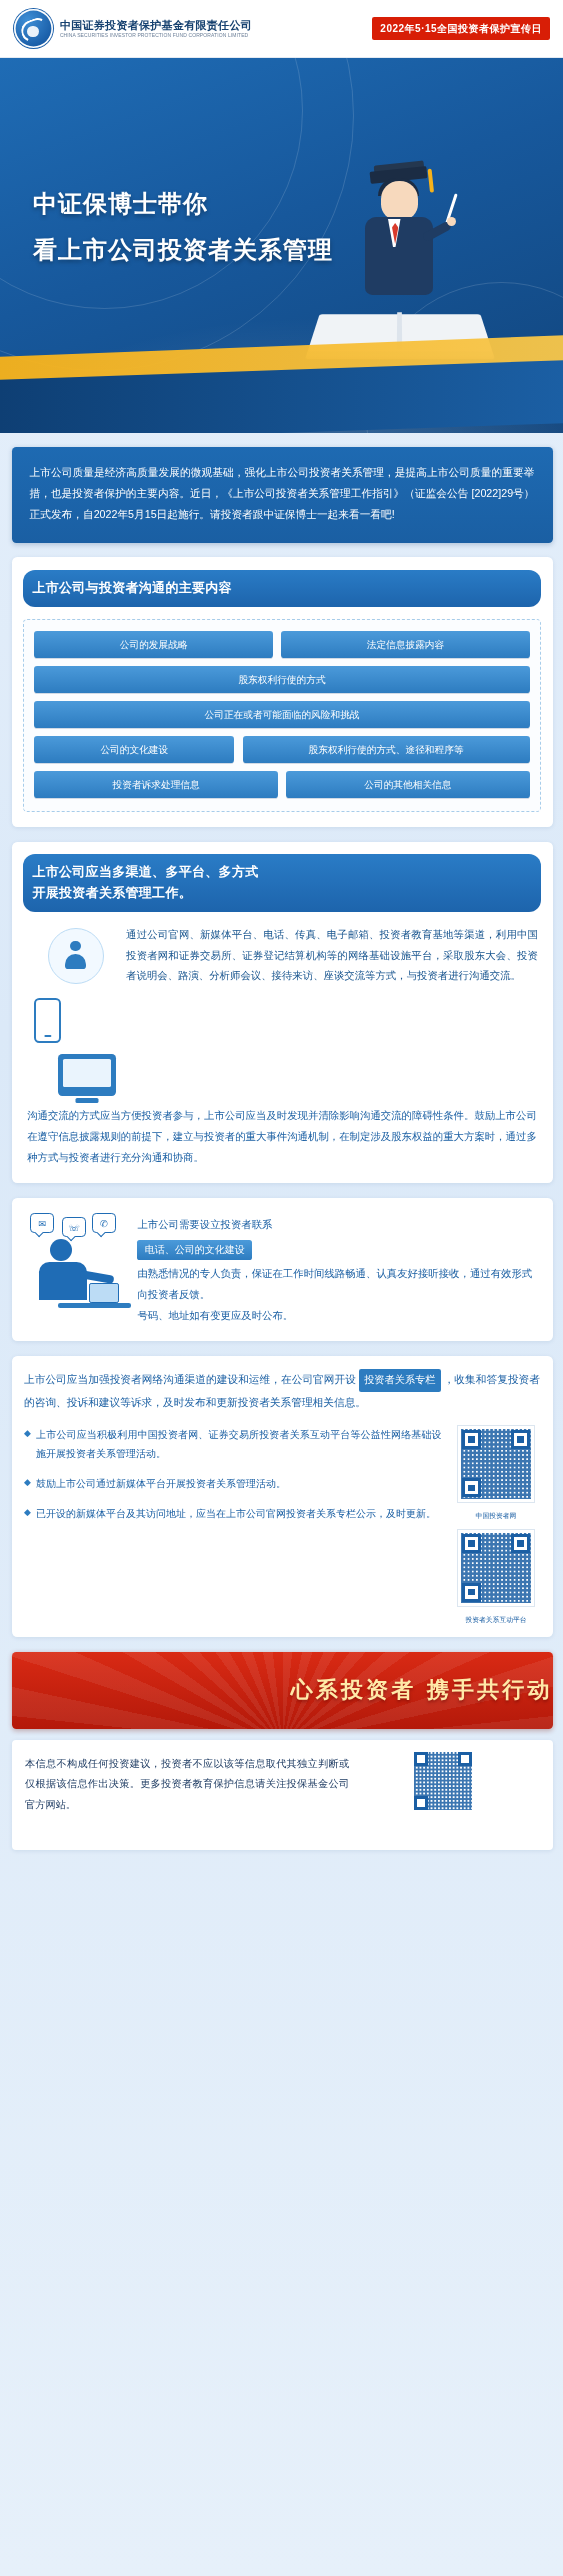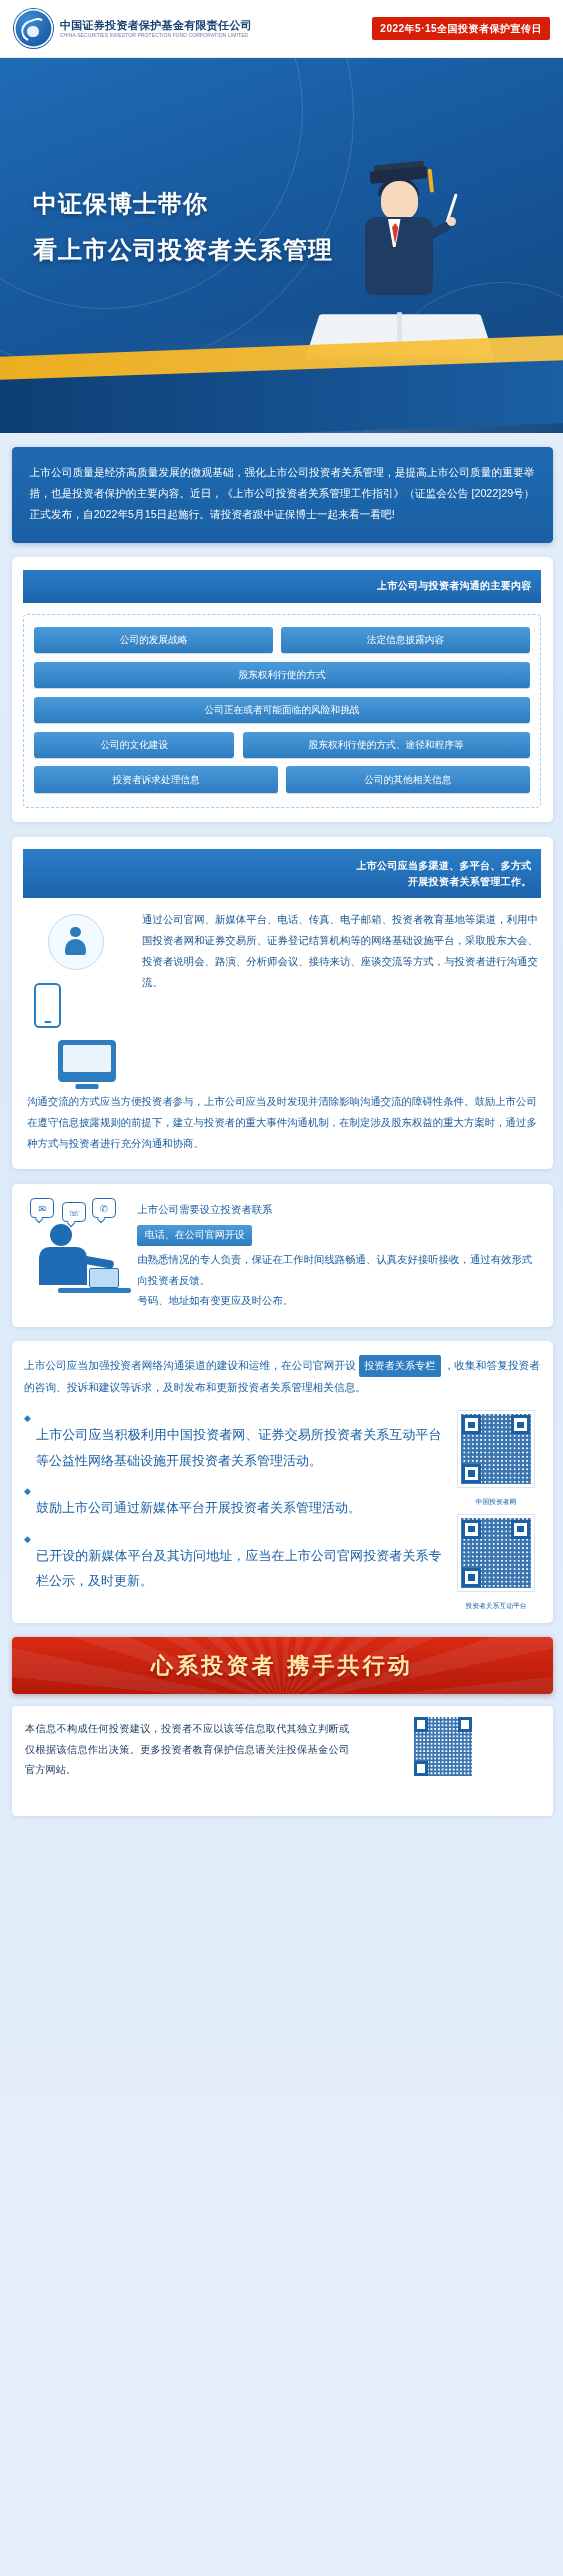--- a/index.html
+++ b/index.html
@@ -185,23 +185,23 @@
     background:#ffffff;
     border-radius: 5.2px;
     margin-bottom: 14.6px;
     padding: 12.5px 11.5px 14.6px;
     box-shadow: 0 1px 4.2px rgba(24,70,120,.10);
   }
 
   .sec-head {
     background: linear-gradient(180deg,#2a7cc6,#1d64ac);
     color:#fff;
-    border-radius: 0;
-    text-align:right;
-    font-size: 10px;
+    border-radius: 12px;
+    text-align:left;
+    font-size: 13px;
     font-weight: bold;
     padding: 8.3px 9.4px;
     line-height: 1.6;
     letter-spacing: 0.3px;
   }
   .sec-head .sub { display:block; font-weight:bold; }
 
   .pill-box {
     border: 0.8px dashed #a8cdea;
     border-radius: 4.2px;
@@ -217,21 +217,21 @@
     font-size: 9.7px;
     padding: 6.8px 8.3px;
     text-align:center;
     line-height:1.35;
     box-shadow: 0 1px 0 rgba(20,60,110,.18);
     white-space: nowrap;
   }
   .pill.grow { flex: 1 1 auto; }
 
   
-  .s2-body { display:flex; gap: 17px; margin-top: 12.5px; padding: 0 3.1px; }
+  .s2-body { display:flex; gap: 1px; margin-top: 12.5px; padding: 0 3.1px; }
   .s2-icons { width: 99px; flex: 0 0 99px; position: relative; }
   .ic-circle {
     width: 56px; height: 56px; border-radius:50%;
     border: 1.6px solid #bcdcf5; background:#f2f9ff;
     display:flex; align-items:center; justify-content:center;
     margin: 3.1px auto 0;
   }
   .ic-person {
     width: 25px; height: 32px; position:relative;
   }
@@ -306,21 +306,21 @@
   .s4 { padding: 13.6px 12.5px 12.5px; }
   .s4-top { color:#1a5fa3; font-size: 10.7px; line-height: 2.0; text-align: justify; }
   .s4-chip {
     display:inline-block; background:#2d7cc0; color:#fff; border-radius:2.1px;
     padding: 1px 5.2px; font-size: 10.2px;
   }
   .s4-body { display:flex; gap: 10.4px; margin-top: 11.5px; }
   .s4-list { flex: 1 1 auto; }
   .s4-item { display:flex; gap: 5.2px; margin-bottom: 10.4px; }
   .s4-dia { color:#2d7cc0; font-size: 9px; line-height: 1.9; flex:0 0 auto; }
-  .s4-itext { color:#1a5fa3; font-size: 13px; line-height: 1.95; text-align: justify; margin-top: 12px; }
+  .s4-itext { color:#1a5fa3; font-size: 10px; line-height: 1.95; text-align: justify; }
   .qr-col { width: 88px; flex:0 0 88px; display:flex; flex-direction:column; gap: 8.3px; align-items:center;}
   .qr {
     width: 78px; height: 78px; position:relative; background:#ffffff;
     border: 0.5px solid #dce6f0;
   }
   .qr .mesh{
     position:absolute; inset:3.1px;
     background-image:
       repeating-linear-gradient(90deg,#1b5fa4 0 2.1px, transparent 2.1px 4.2px),
       repeating-linear-gradient(0deg,#1b5fa4 0 2.1px, transparent 2.1px 4.2px);
@@ -332,25 +332,25 @@
   }
   .qr .eye.tl{ left:4.2px; top:4.2px;}
   .qr .eye.tr{ right:4.2px; top:4.2px;}
   .qr .eye.bl{ left:4.2px; bottom:4.2px;}
   .qr .eye i{ position:absolute; inset:3.1px; background:#1b5fa4; display:block;}
   .qr-cap { font-size: 6.8px; color:#1b5fa4; text-align:center; line-height:1.4;}
 
   
   .banner {
     margin: 3.1px 11.5px 11.5px;
-    height: 57px;
+    height: 77px;
     border-radius: 4.2px;
     background: linear-gradient(180deg,#d92a14,#b4190a);
     position: relative;
-    display:flex; align-items:center; justify-content:center;
+    display:flex; align-items:center; justify-content:flex-end;
     overflow:hidden;
     box-shadow: 0 1.6px 5.2px rgba(120,20,10,.3);
   }
   .banner .rays{
     position:absolute; inset:0;
     background: repeating-conic-gradient(from 0deg at 50% 120%, rgba(255,255,255,.07) 0deg 6deg, rgba(255,255,255,0) 6deg 12deg);
   }
   .banner-text {
     position:relative;
     color:#ffe9a8;
@@ -502,21 +502,21 @@
           <div class="s3-person">
             <div class="s3-head"></div>
             <div class="s3-body"></div>
             <div class="s3-arm"></div>
             <div class="s3-laptop"></div>
             <div class="s3-desk"></div>
           </div>
         </div>
         <div class="s3-text">
           <div class="s3-line">上市公司需要设立投资者联系</div>
-          <div class="s3-chip">电话、在公司官网开设</div>
+          <div class="s3-chip">电话、公司的文化建设</div>
           <div class="s3-line">由熟悉情况的专人负责，保证在工作时间线路畅通、认真友好接听接收，通过有效形式向投资者反馈。</div>
           <div class="s3-line">号码、地址如有变更应及时公布。</div>
         </div>
       </div>
     </div>
 
     <div class="sec s4">
       <div class="s4-top">
         <span>上市公司应当加强投资者网络沟通渠道的建设和运维，在公司官网开设</span>
         <span class="s4-chip">投资者关系专栏</span>

